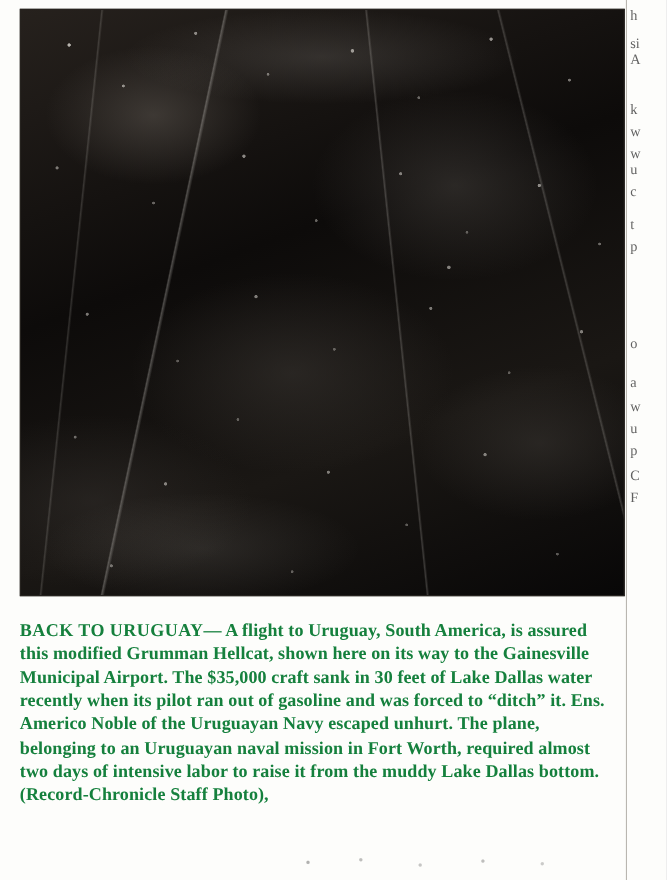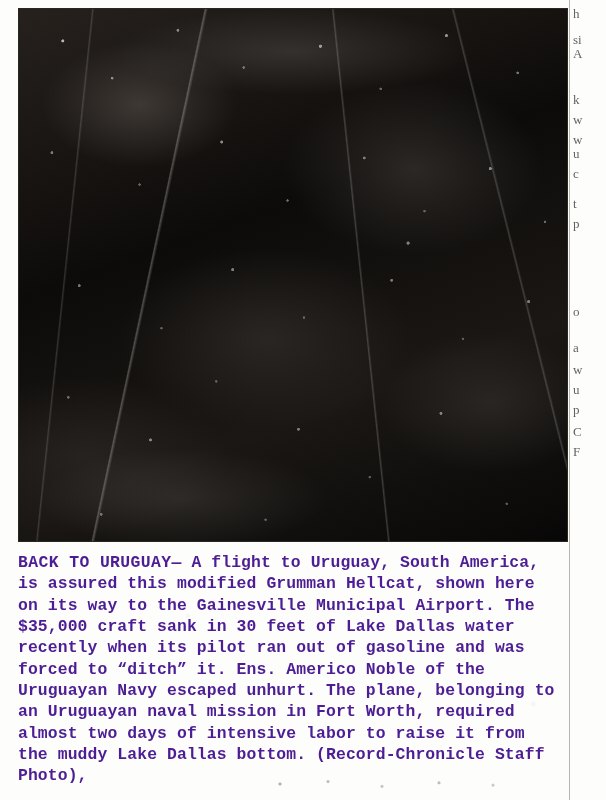--- a/index.html
+++ b/index.html
@@ -112,27 +112,27 @@
     position: absolute;
     inset: 0;
     background:
       radial-gradient(ellipse 250px 60px at 50% 8%, rgba(190,186,180,0.16), transparent 72%),
       radial-gradient(ellipse 200px 70px at 30% 92%, rgba(170,166,160,0.14), transparent 72%);
     pointer-events: none;
   }
 
   
   .caption {
-    margin-top: 10px;
+    margin-top: 20px;
     width: 545px;
-    font-family: Liberation Mono, monospace;
+    font-family: Liberation Serif, serif;
     font-size: 16.4px;
     line-height: 1.30;
     font-weight: bold;
-    color: #4c1d95;
+    color: #15803d;
     letter-spacing: 0.1px;
     text-align: left;
   }
   .caption .lead {
     font-weight: bold;
     letter-spacing: 0.4px;
   }
 
   
   .right-col {

